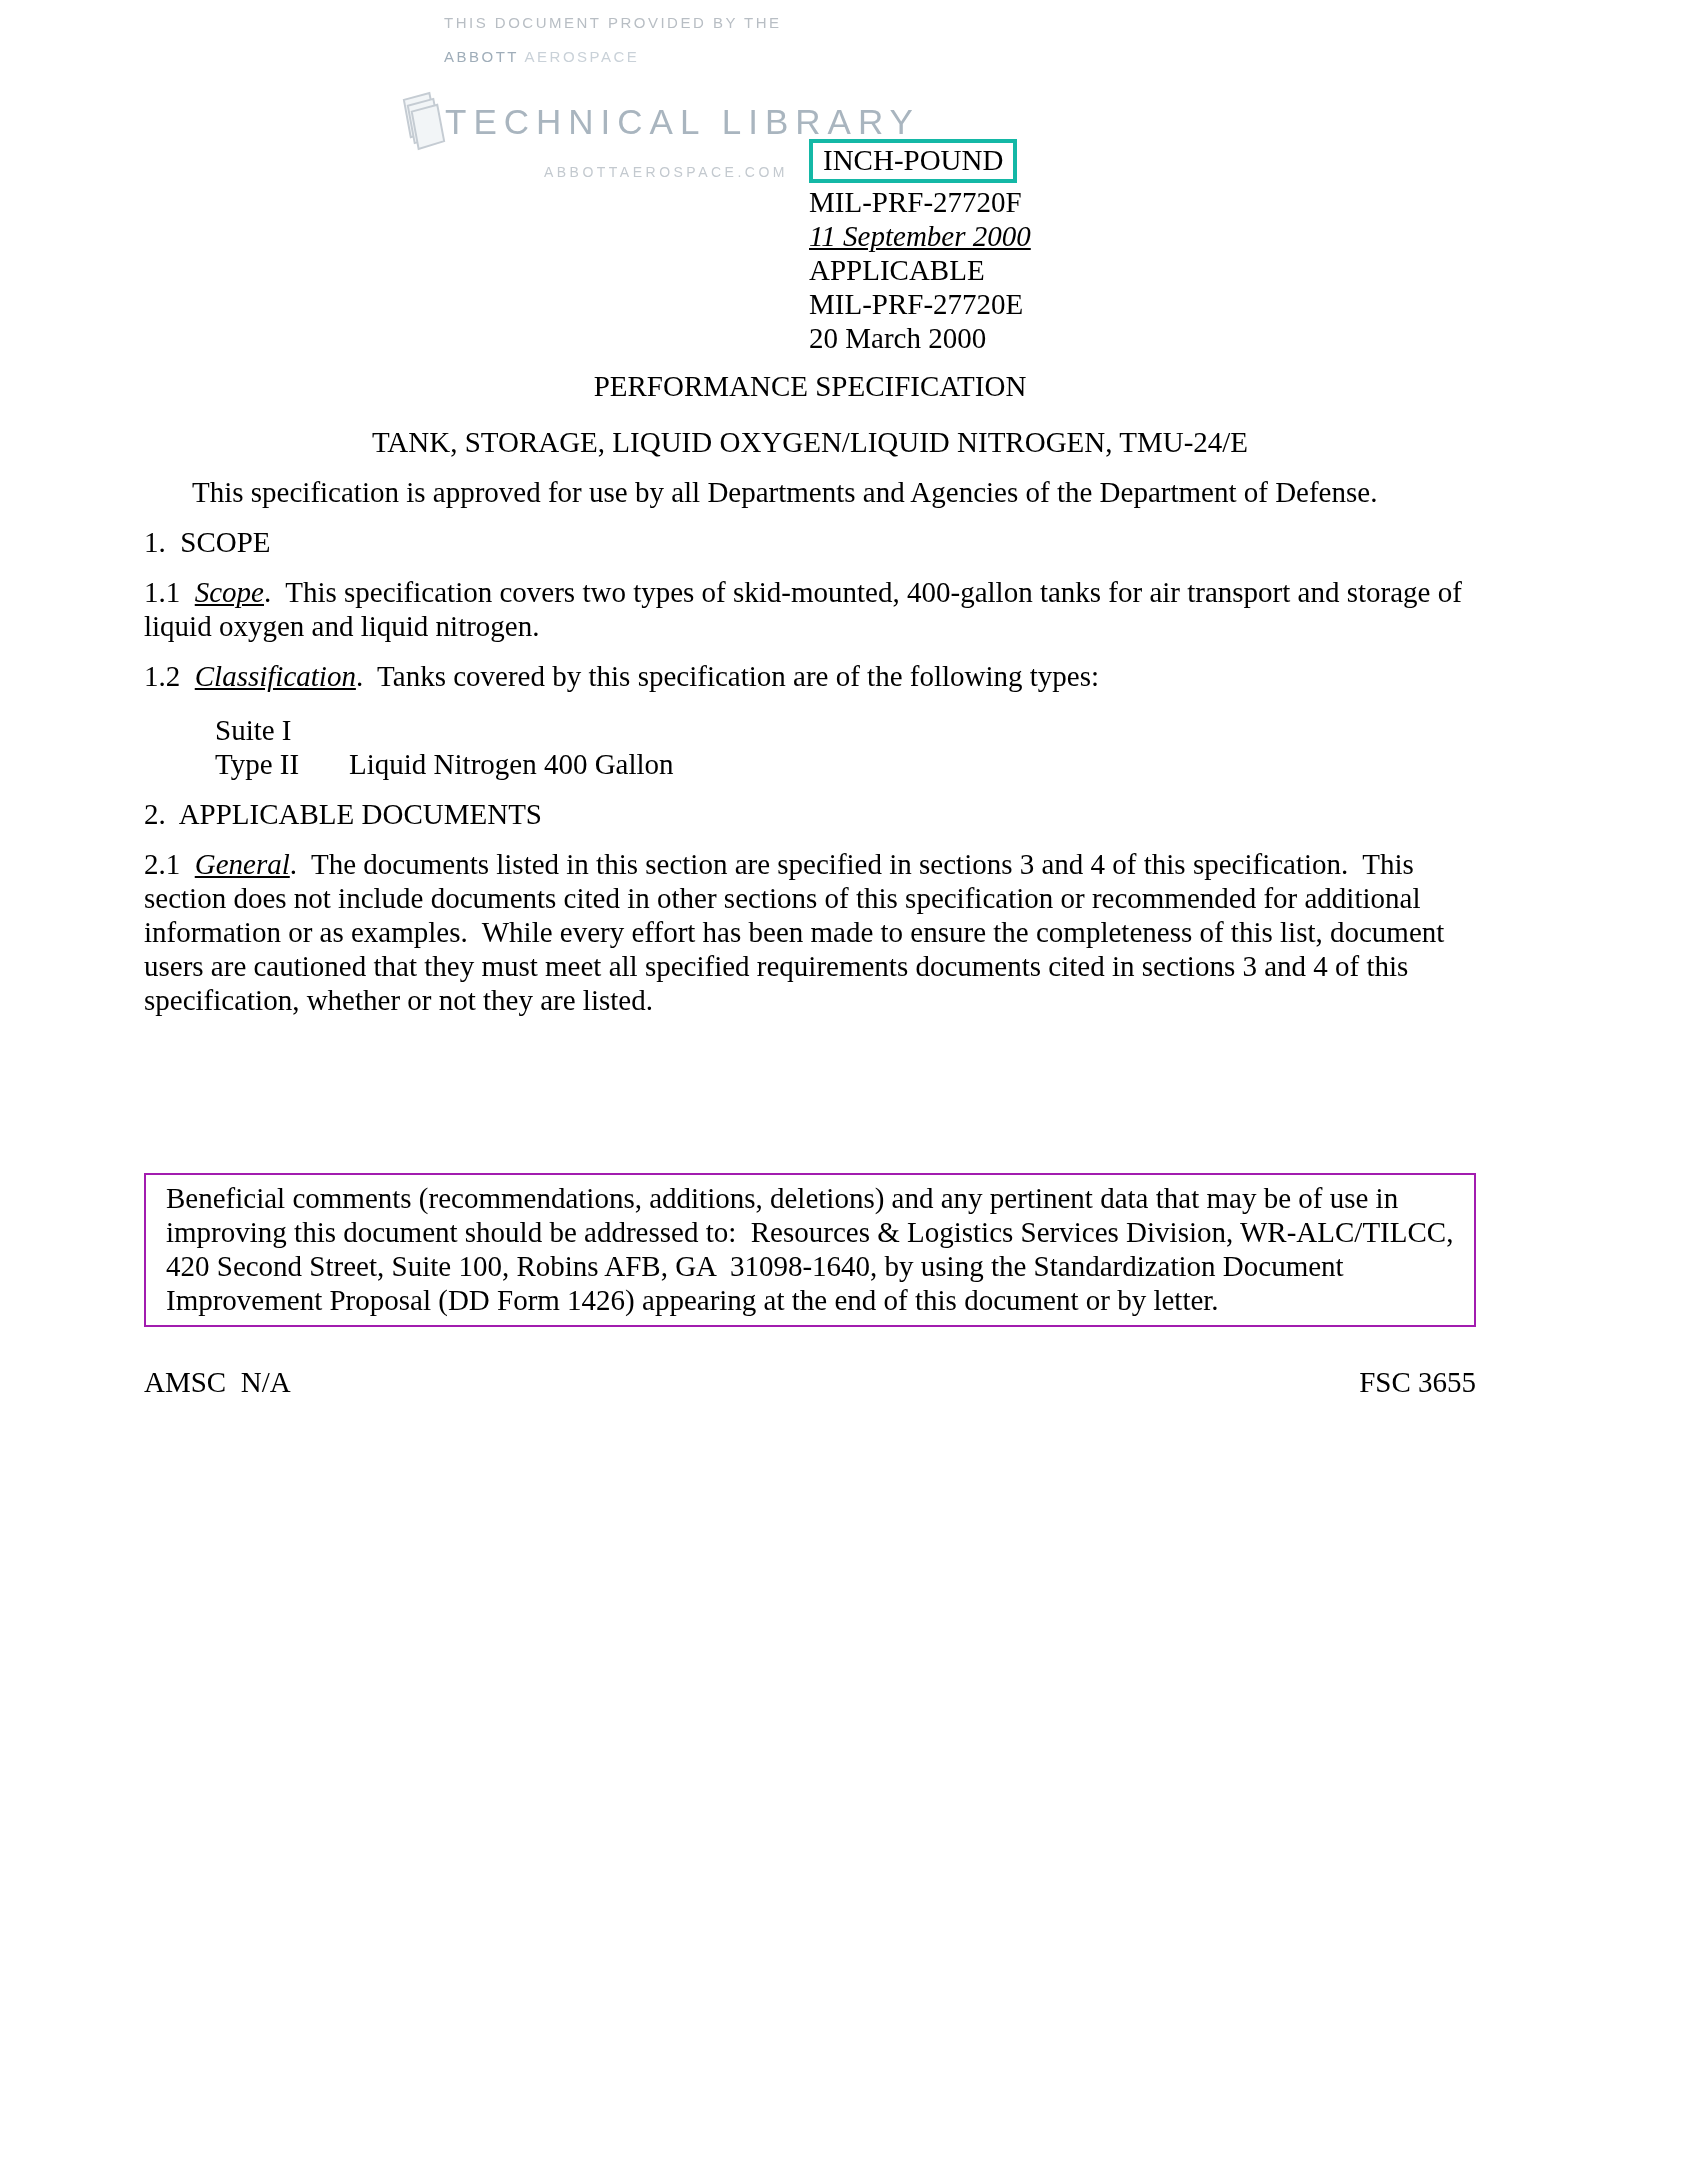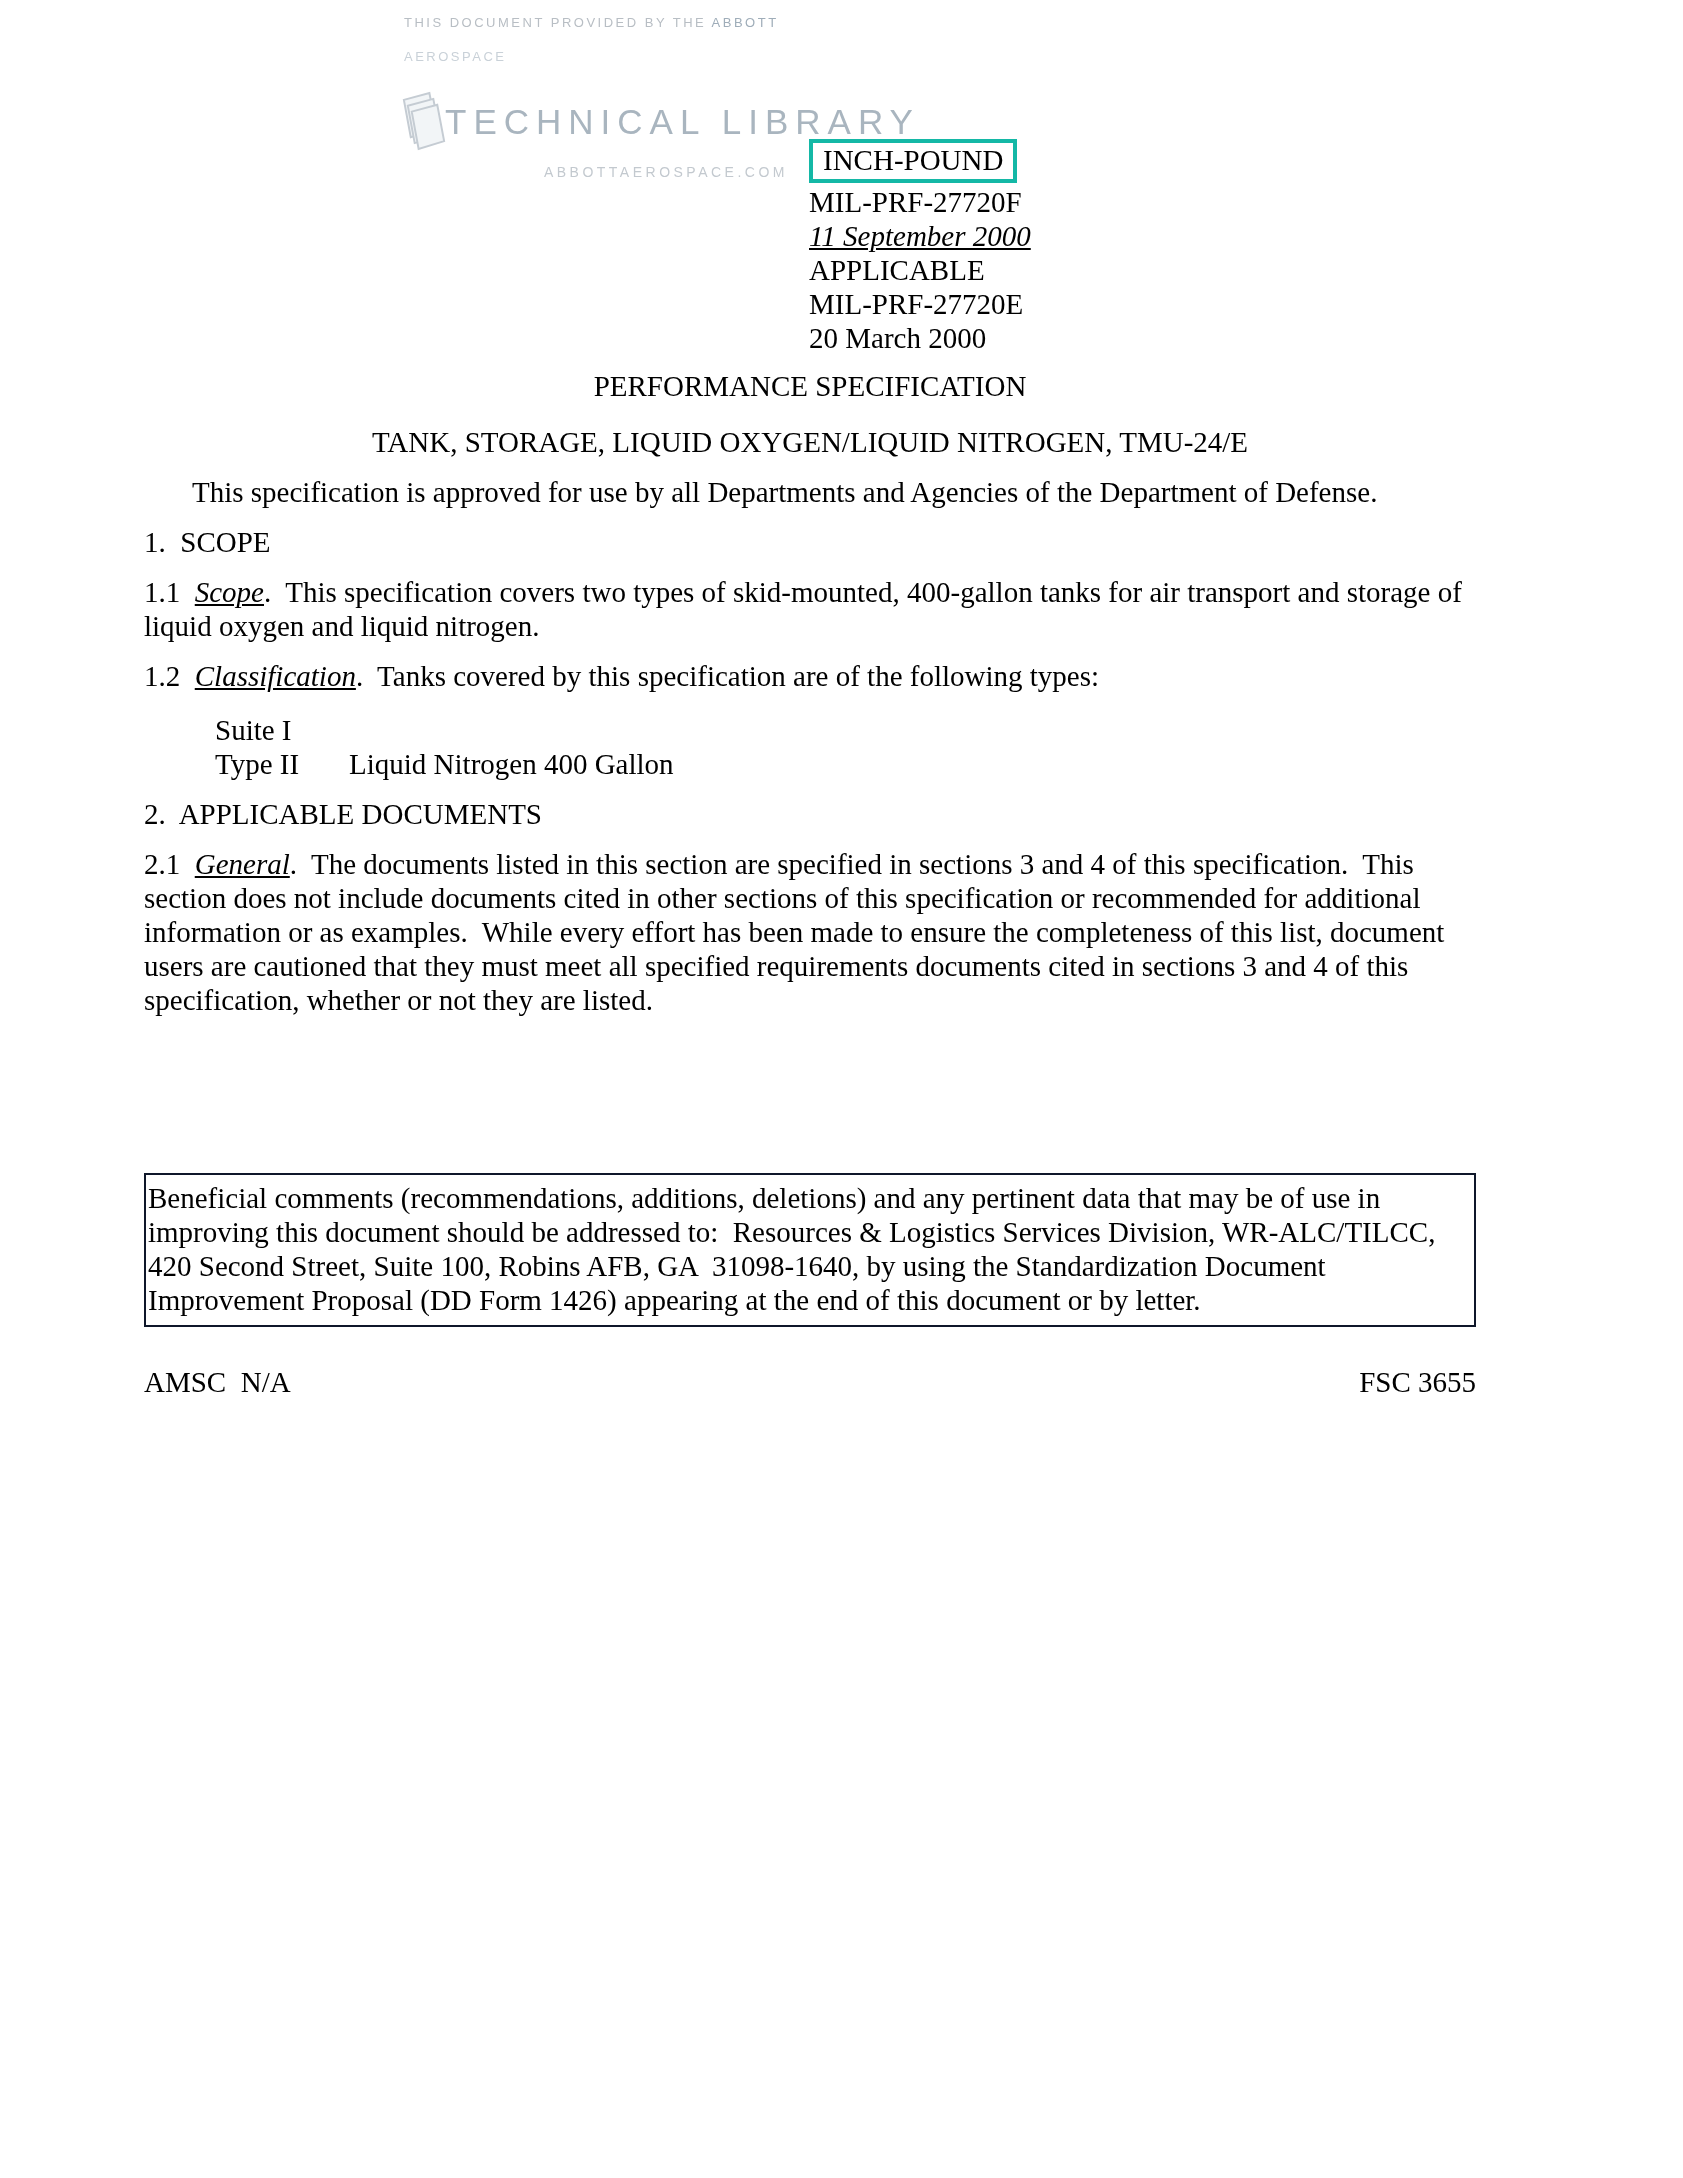--- a/index.html
+++ b/index.html
@@ -19,24 +19,25 @@
   
   .logo{
     position:absolute;
     left:398px;
     top:6px;
     width:416px;
     font-family:"Liberation Sans", sans-serif;
     user-select:none;
   }
   .logo-tagline{
-    font-size:13px;
+    font-size:15px;
     letter-spacing:2.5px;
     white-space:nowrap;
     padding-left:6px;
+    margin-left:40px;
   }
   .lt-gray{color:#b8bec4;}
   .lt-abbott{color:#9fadb9;}
   .lt-aero{color:#c9d1d8;}
   .logo-row{
     display:flex;
     align-items:center;
     margin-top:12px;
   }
   .logo-icon{
@@ -90,22 +91,22 @@
 
   p{margin:0;}
   .para{margin-top:16px;}
   .indent{text-indent:48px;}
 
   .types{margin-top:20px;margin-left:71px;}
   .type-row{display:grid;grid-template-columns:134px auto;}
 
   .comments-box{
     margin-top:156px;
-    border:2px solid #0f172a;
-    padding:6px 14px 8px 2px;
+    border:2px solid #a21caf;
+    padding:6px 14px 8px 20px;
   }
 
   .footer{
     margin-top:38px;
     display:flex;
     justify-content:space-between;
   }
 </style>
 </head>
 <body>

